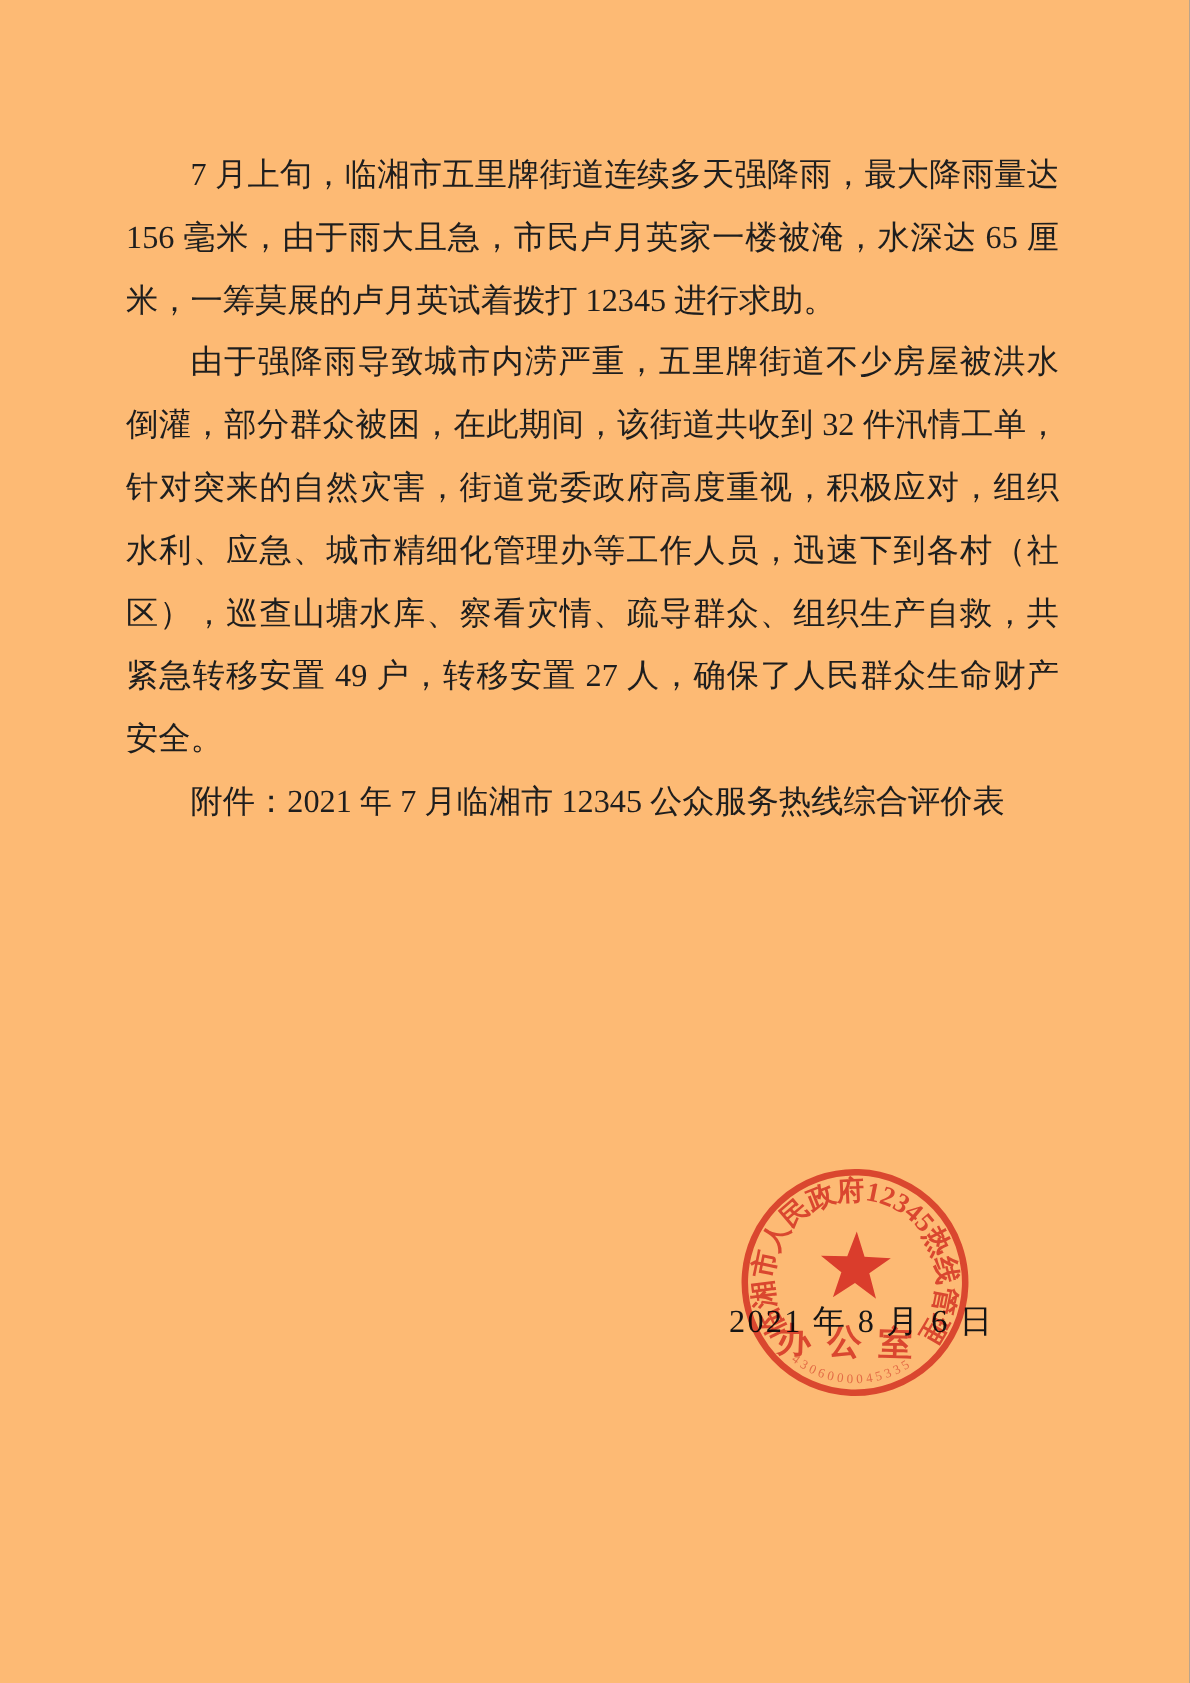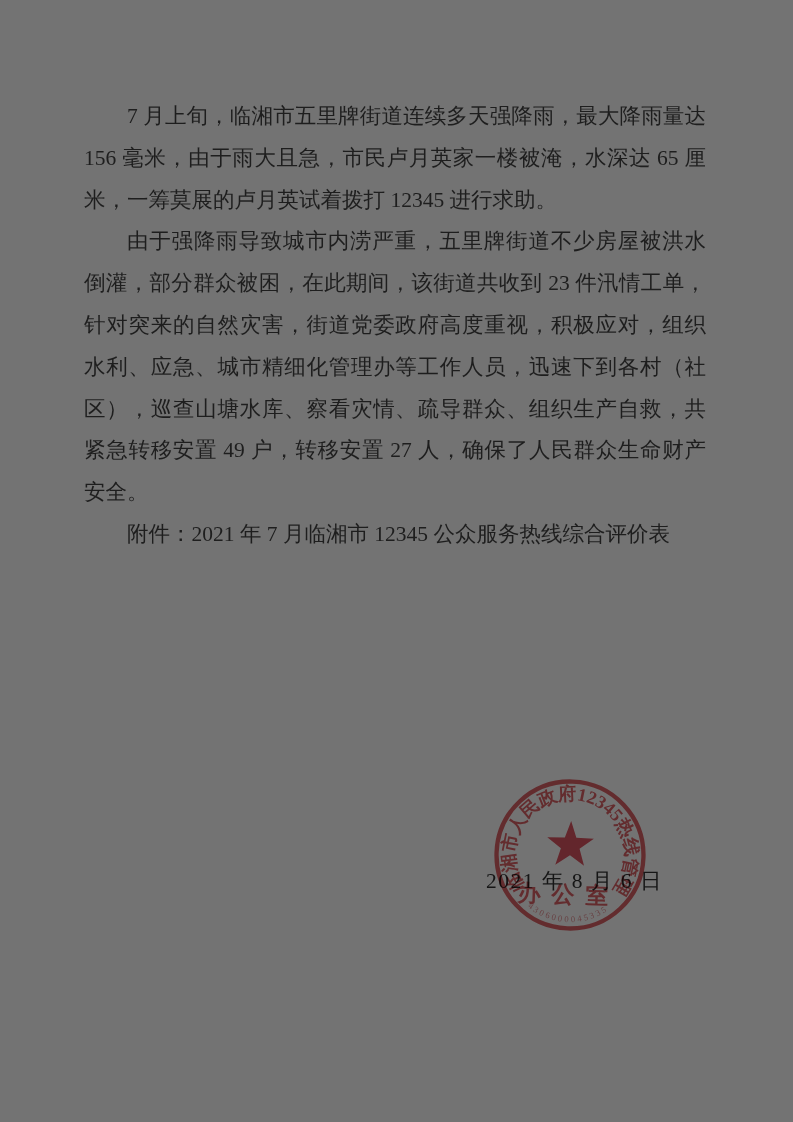--- a/index.html
+++ b/index.html
@@ -1,20 +1,20 @@
 <!DOCTYPE html>
 <html><head>
 <meta charset="utf-8">
 <style>
   html,body { margin:0; padding:0; background:#888; }
   .page {
     position:relative;
     width:793px; height:1122px;
     margin:0 auto;
-    background:#737373;
+    background:#fdba74;
     font-family:"Liberation Serif","DejaVu Serif",serif;
     color:#1e1e1e;
     overflow:hidden;
   }
   .text-block {
     position:absolute;
     left:84px; top:96px; width:622px;
     font-size:21.5px;
     line-height:41.8px;
     text-align:justify;
@@ -42,21 +42,21 @@
   .seal-office { font-size:29px; font-weight:bold; letter-spacing:14px; text-anchor:middle; }
   .seal-serial { font-size:11px; letter-spacing:3px; }
 </style>
 </head>
 <body>
 
 <div class="page">
 
   <div class="text-block">
     <p class="para">7 月上旬，临湘市五里牌街道连续多天强降雨，最大降雨量达 156 毫米，由于雨大且急，市民卢月英家一楼被淹，水深达 65 厘米，一筹莫展的卢月英试着拨打 12345 进行求助。</p>
-    <p class="para">由于强降雨导致城市内涝严重，五里牌街道不少房屋被洪水倒灌，部分群众被困，在此期间，该街道共收到 23 件汛情工单，针对突来的自然灾害，街道党委政府高度重视，积极应对，组织水利、应急、城市精细化管理办等工作人员，迅速下到各村（社区），巡查山塘水库、察看灾情、疏导群众、组织生产自救，共紧急转移安置 49 户，转移安置 27 人，确保了人民群众生命财产安全。</p>
+    <p class="para">由于强降雨导致城市内涝严重，五里牌街道不少房屋被洪水倒灌，部分群众被困，在此期间，该街道共收到 32 件汛情工单，针对突来的自然灾害，街道党委政府高度重视，积极应对，组织水利、应急、城市精细化管理办等工作人员，迅速下到各村（社区），巡查山塘水库、察看灾情、疏导群众、组织生产自救，共紧急转移安置 49 户，转移安置 27 人，确保了人民群众生命财产安全。</p>
     <p class="para">附件：2021 年 7 月临湘市 12345 公众服务热线综合评价表</p>
   </div>
 
   <div class="date-line">2021 年 8 月 6 日</div>
 
   <svg class="seal" viewBox="0 0 200 200" xmlns="http://www.w3.org/2000/svg">
     <circle cx="100" cy="100" r="93" fill="none" stroke-width="5.5" stroke="#d85055"></circle>
 
     <path id="sealTopArc" d="M 46.4,145 A 70,70 0 1 1 153.6,145" fill="none"></path>
     <text class="ring-text" fill="#d85055">

